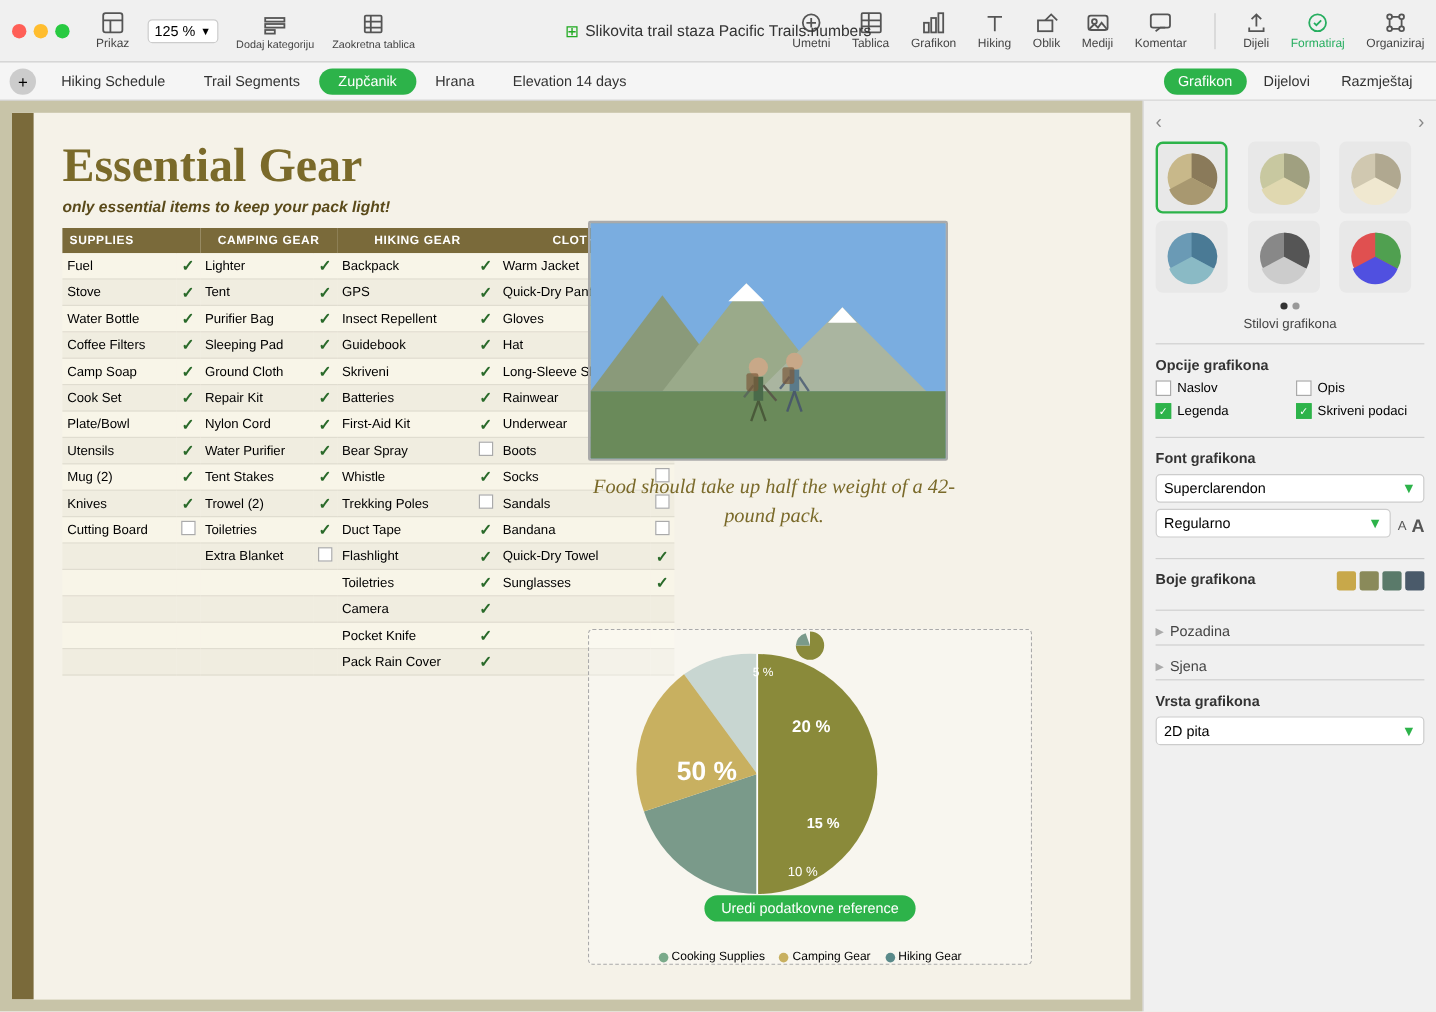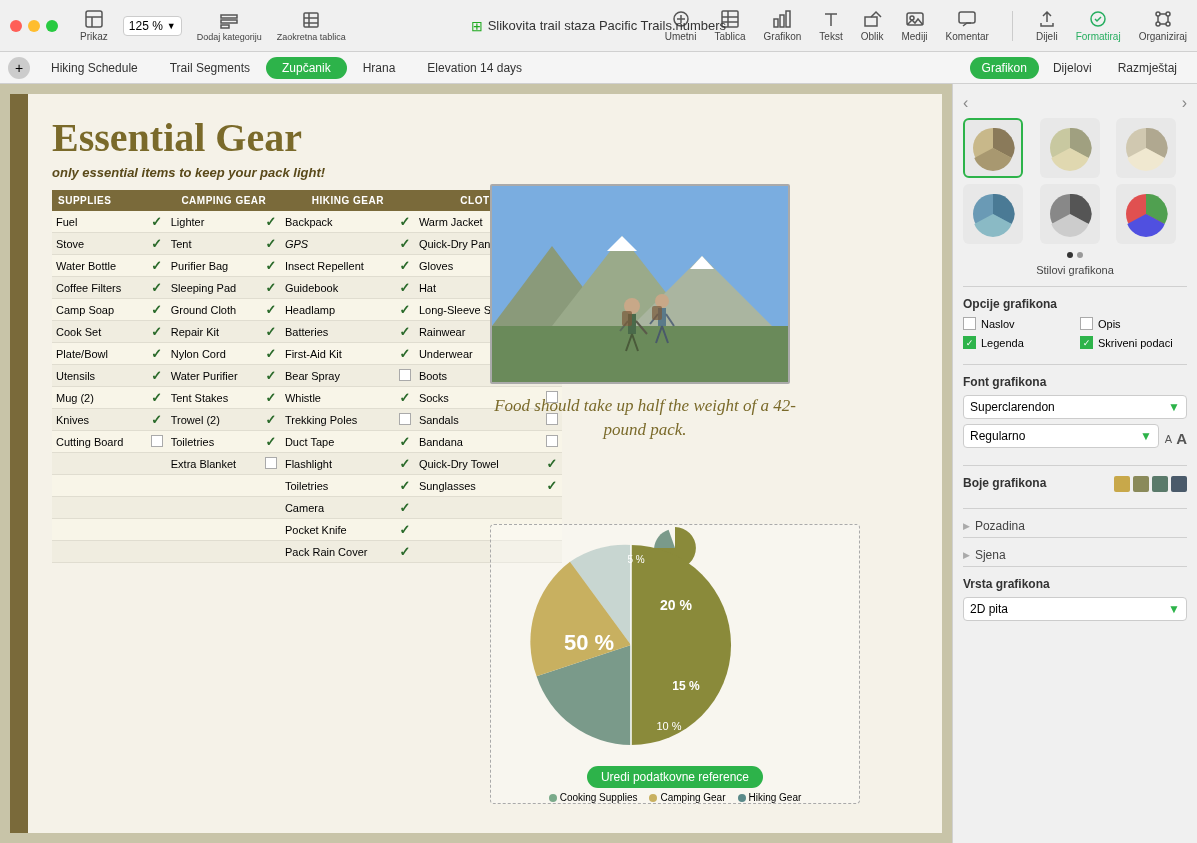--- a/index.html
+++ b/index.html
@@ -262,21 +262,21 @@
       font-size: 12px;
       margin-top: 5px;
       cursor: pointer;
     }
     .pie-legend {
       display: flex;
       gap: 12px;
       font-size: 10px;
       margin-top: 4px;
     }
-    .legend-item { display: flex; align-items: center; gap: 3px; }
+    .legend-item { display: flex; align-items: center; gap: 3px; margin-top: 20px; }
     .legend-dot { width: 8px; height: 8px; border-radius: 50%; }
   </style>
 </head>
 <body>
 
 <div class="titlebar">
   <div class="traffic-lights">
     <div class="traffic-light tl-red"></div>
     <div class="traffic-light tl-yellow"></div>
     <div class="traffic-light tl-green"></div>
@@ -340,21 +340,21 @@
           <rect x="2" y="10" width="4" height="8"></rect>
           <rect x="8" y="6" width="4" height="12"></rect>
           <rect x="14" y="2" width="4" height="16"></rect>
         </svg>
       <span>Grafikon</span>
     </div>
     <div class="toolbar-btn">
       <svg width="20" height="20" viewBox="0 0 20 20" fill="none" stroke="#555" stroke-width="1.5">
           <path d="M4 5h12M10 5v12"></path>
         </svg>
-      <span>Tekst</span>
+      <span>Hiking</span>
     </div>
     <div class="toolbar-btn">
       <svg width="20" height="20" viewBox="0 0 20 20" fill="none" stroke="#555" stroke-width="1.5">
           <rect x="3" y="8" width="12" height="9"></rect>
           <path d="M9 8 L14 3 L19 8"></path>
         </svg>
       <span>Oblik</span>
     </div>
     <div class="toolbar-btn">
       <svg width="20" height="20" viewBox="0 0 20 20" fill="none" stroke="#555" stroke-width="1.5">
@@ -445,21 +445,21 @@
                 <td style="text-align: left; padding-left: 4px;">Backpack</td>
                 <td style="text-align: center; width: 18px;"><span class="checkmark">✓</span></td>
                 <td style="text-align: left; padding-left: 4px;">Warm Jacket</td>
                 <td style="text-align: center; width: 18px;"><span class="checkmark">✓</span></td>
               </tr>
               <tr>
                 <td style="text-align: left; padding-left: 4px;">Stove</td>
                 <td style="text-align: center; width: 18px;"><span class="checkmark">✓</span></td>
                 <td style="text-align: left; padding-left: 4px;">Tent</td>
                 <td style="text-align: center; width: 18px;"><span class="checkmark">✓</span></td>
-                <td style="text-align: left; padding-left: 4px; font-style: italic;">GPS</td>
+                <td style="text-align: left; padding-left: 4px;">GPS</td>
                 <td style="text-align: center; width: 18px;"><span class="checkmark">✓</span></td>
                 <td style="text-align: left; padding-left: 4px;">Quick-Dry Pants</td>
                 <td style="text-align: center; width: 18px;"><span class="checkmark">✓</span></td>
               </tr>
               <tr>
                 <td style="text-align: left; padding-left: 4px;">Water Bottle</td>
                 <td style="text-align: center; width: 18px;"><span class="checkmark">✓</span></td>
                 <td style="text-align: left; padding-left: 4px;">Purifier Bag</td>
                 <td style="text-align: center; width: 18px;"><span class="checkmark">✓</span></td>
                 <td style="text-align: left; padding-left: 4px;">Insect Repellent</td>
@@ -475,21 +475,21 @@
                 <td style="text-align: left; padding-left: 4px;">Guidebook</td>
                 <td style="text-align: center; width: 18px;"><span class="checkmark">✓</span></td>
                 <td style="text-align: left; padding-left: 4px;">Hat</td>
                 <td style="text-align: center; width: 18px;"><span class="checkmark">✓</span></td>
               </tr>
               <tr>
                 <td style="text-align: left; padding-left: 4px;">Camp Soap</td>
                 <td style="text-align: center; width: 18px;"><span class="checkmark">✓</span></td>
                 <td style="text-align: left; padding-left: 4px;">Ground Cloth</td>
                 <td style="text-align: center; width: 18px;"><span class="checkmark">✓</span></td>
-                <td style="text-align: left; padding-left: 4px;">Headlamp</td>
+                <td style="text-align: left; padding-left: 4px;">Skriveni</td>
                 <td style="text-align: center; width: 18px;"><span class="checkmark">✓</span></td>
                 <td style="text-align: left; padding-left: 4px;">Long-Sleeve Shirts</td>
                 <td style="text-align: center; width: 18px;"><span class="checkmark">✓</span></td>
               </tr>
               <tr>
                 <td style="text-align: left; padding-left: 4px;">Cook Set</td>
                 <td style="text-align: center; width: 18px;"><span class="checkmark">✓</span></td>
                 <td style="text-align: left; padding-left: 4px;">Repair Kit</td>
                 <td style="text-align: center; width: 18px;"><span class="checkmark">✓</span></td>
                 <td style="text-align: left; padding-left: 4px;">Batteries</td>

